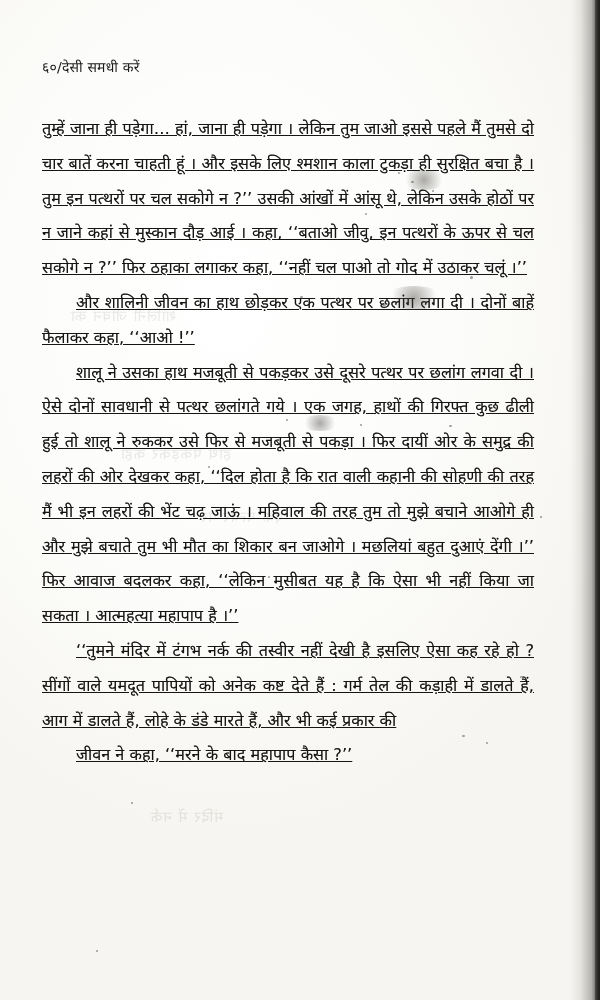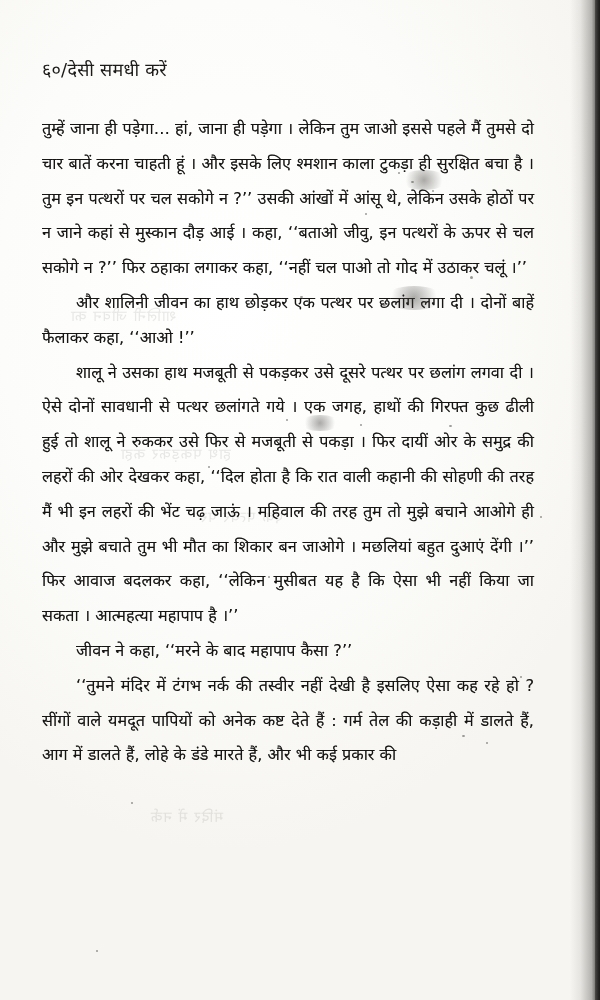--- a/index.html
+++ b/index.html
@@ -85,21 +85,21 @@
     left: 42px;
     top: 0;
     width: 492px;
     height: 1000px;
   }
 
   .running-head {
     position: absolute;
     top: 57px;
     left: 0;
-    font-size: 18px;
+    font-size: 14px;
     color: #1b1a18;
     letter-spacing: .2px;
     white-space: nowrap;
   }
 
   .body-text {
     position: absolute;
     top: 112px;
     left: 0;
     width: 492px;
@@ -111,21 +111,21 @@
   }
 
   .para {
     margin: 0;
     text-indent: 0;
   }
   .para + .para { margin-top: 0; }
   .para.indent { text-indent: 34px; }
 
   
-  .para { text-align-last: left; }
+  .para { text-align-last: left; text-decoration: underline; }
 
   
   .para { -webkit-font-smoothing: none; text-shadow: 0 0 .35px rgba(0,0,0,.35); }
 </style>
 </head>
 <body>
 
 <div id="page">
 
   <div class="paper-tone"></div>
@@ -136,22 +136,22 @@
   <div class="bleed" style="left:150px; top:806px;">मंदिर में नर्क</div>
 
   <div class="content">
 
     <div class="running-head">६०/देसी समधी करें</div>
 
     <div class="body-text">
       <p class="para">तुम्हें जाना ही पड़ेगा… हां, जाना ही पड़ेगा । लेकिन तुम जाओ इससे पहले मैं तुमसे दो चार बातें करना चाहती हूं । और इसके लिए श्मशान काला टुकड़ा ही सुरक्षित बचा है । तुम इन पत्थरों पर चल सकोगे न ?’’ उसकी आंखों में आंसू थे, लेकिन उसके होठों पर न जाने कहां से मुस्कान दौड़ आई । कहा, ‘‘बताओ जीवु, इन पत्थरों के ऊपर से चल सकोगे न ?’’ फिर ठहाका लगाकर कहा, ‘‘नहीं चल पाओ तो गोद में उठाकर चलूं ।’’</p>
       <p class="para indent">और शालिनी जीवन का हाथ छोड़कर एक पत्थर पर छलांग लगा दी । दोनों बाहें फैलाकर कहा, ‘‘आओ !’’</p>
       <p class="para indent">शालू ने उसका हाथ मजबूती से पकड़कर उसे दूसरे पत्थर पर छलांग लगवा दी । ऐसे दोनों सावधानी से पत्थर छलांगते गये । एक जगह, हाथों की गिरफ्त कुछ ढीली हुई तो शालू ने रुककर उसे फिर से मजबूती से पकड़ा । फिर दायीं ओर के समुद्र की लहरों की ओर देखकर कहा, ‘‘दिल होता है कि रात वाली कहानी की सोहणी की तरह मैं भी इन लहरों की भेंट चढ़ जाऊं । महिवाल की तरह तुम तो मुझे बचाने आओगे ही और मुझे बचाते तुम भी मौत का शिकार बन जाओगे । मछलियां बहुत दुआएं देंगी ।’’ फिर आवाज बदलकर कहा, ‘‘लेकिन मुसीबत यह है कि ऐसा भी नहीं किया जा सकता । आत्महत्या महापाप है ।’’</p>
+      <p class="para indent">‘‘तुमने मंदिर में टंगभ नर्क की तस्वीर नहीं देखी है इसलिए ऐसा कह रहे हो ? सींगों वाले यमदूत पापियों को अनेक कष्ट देते हैं : गर्म तेल की कड़ाही में डालते हैं, आग में डालते हैं, लोहे के डंडे मारते हैं, और भी कई प्रकार की</p>
       <p class="para indent">जीवन ने कहा, ‘‘मरने के बाद महापाप कैसा ?’’</p>
-      <p class="para indent">‘‘तुमने मंदिर में टंगभ नर्क की तस्वीर नहीं देखी है इसलिए ऐसा कह रहे हो ? सींगों वाले यमदूत पापियों को अनेक कष्ट देते हैं : गर्म तेल की कड़ाही में डालते हैं, आग में डालते हैं, लोहे के डंडे मारते हैं, और भी कई प्रकार की</p>
     </div>
   </div>
 
   <div class="speck" style="left:398px; top:172px; width:2px;  height:2px;"></div>
   <div class="speck" style="left:411px; top:181px; width:3px;  height:2px;"></div>
   <div class="speck" style="left:432px; top:190px; width:2px;  height:2px;"></div>
   <div class="speck" style="left:365px; top:213px; width:2px;  height:2px;"></div>
   <div class="speck" style="left:452px; top:262px; width:2px;  height:2px;"></div>
   <div class="speck" style="left:470px; top:276px; width:3px;  height:3px;"></div>
   <div class="speck" style="left:300px; top:296px; width:3px;  height:2px;"></div>

